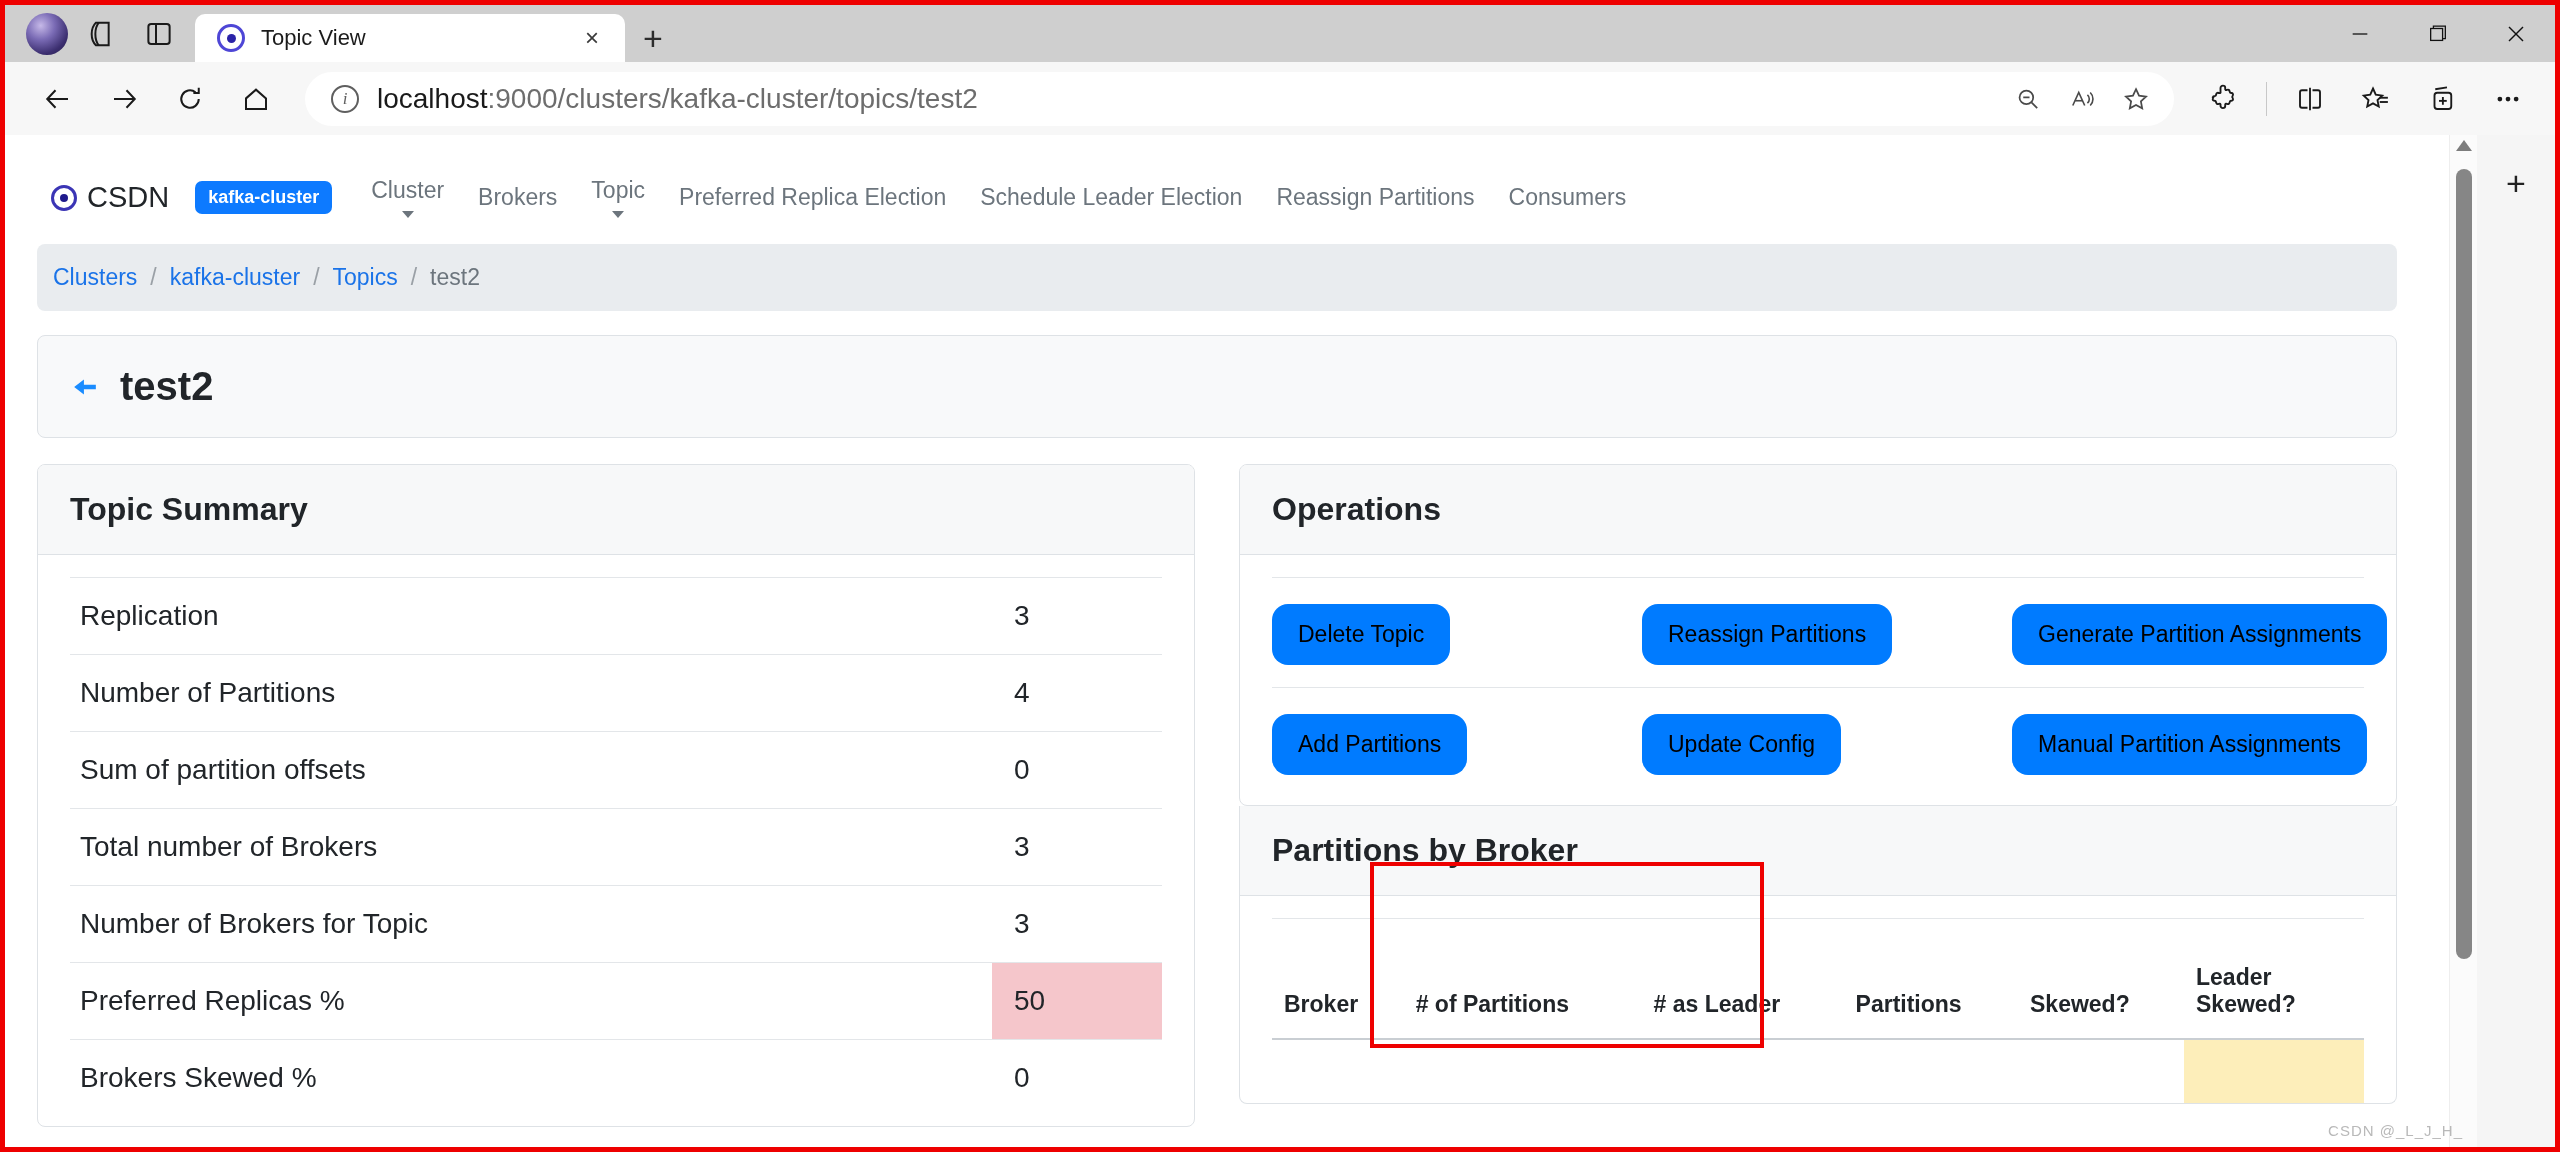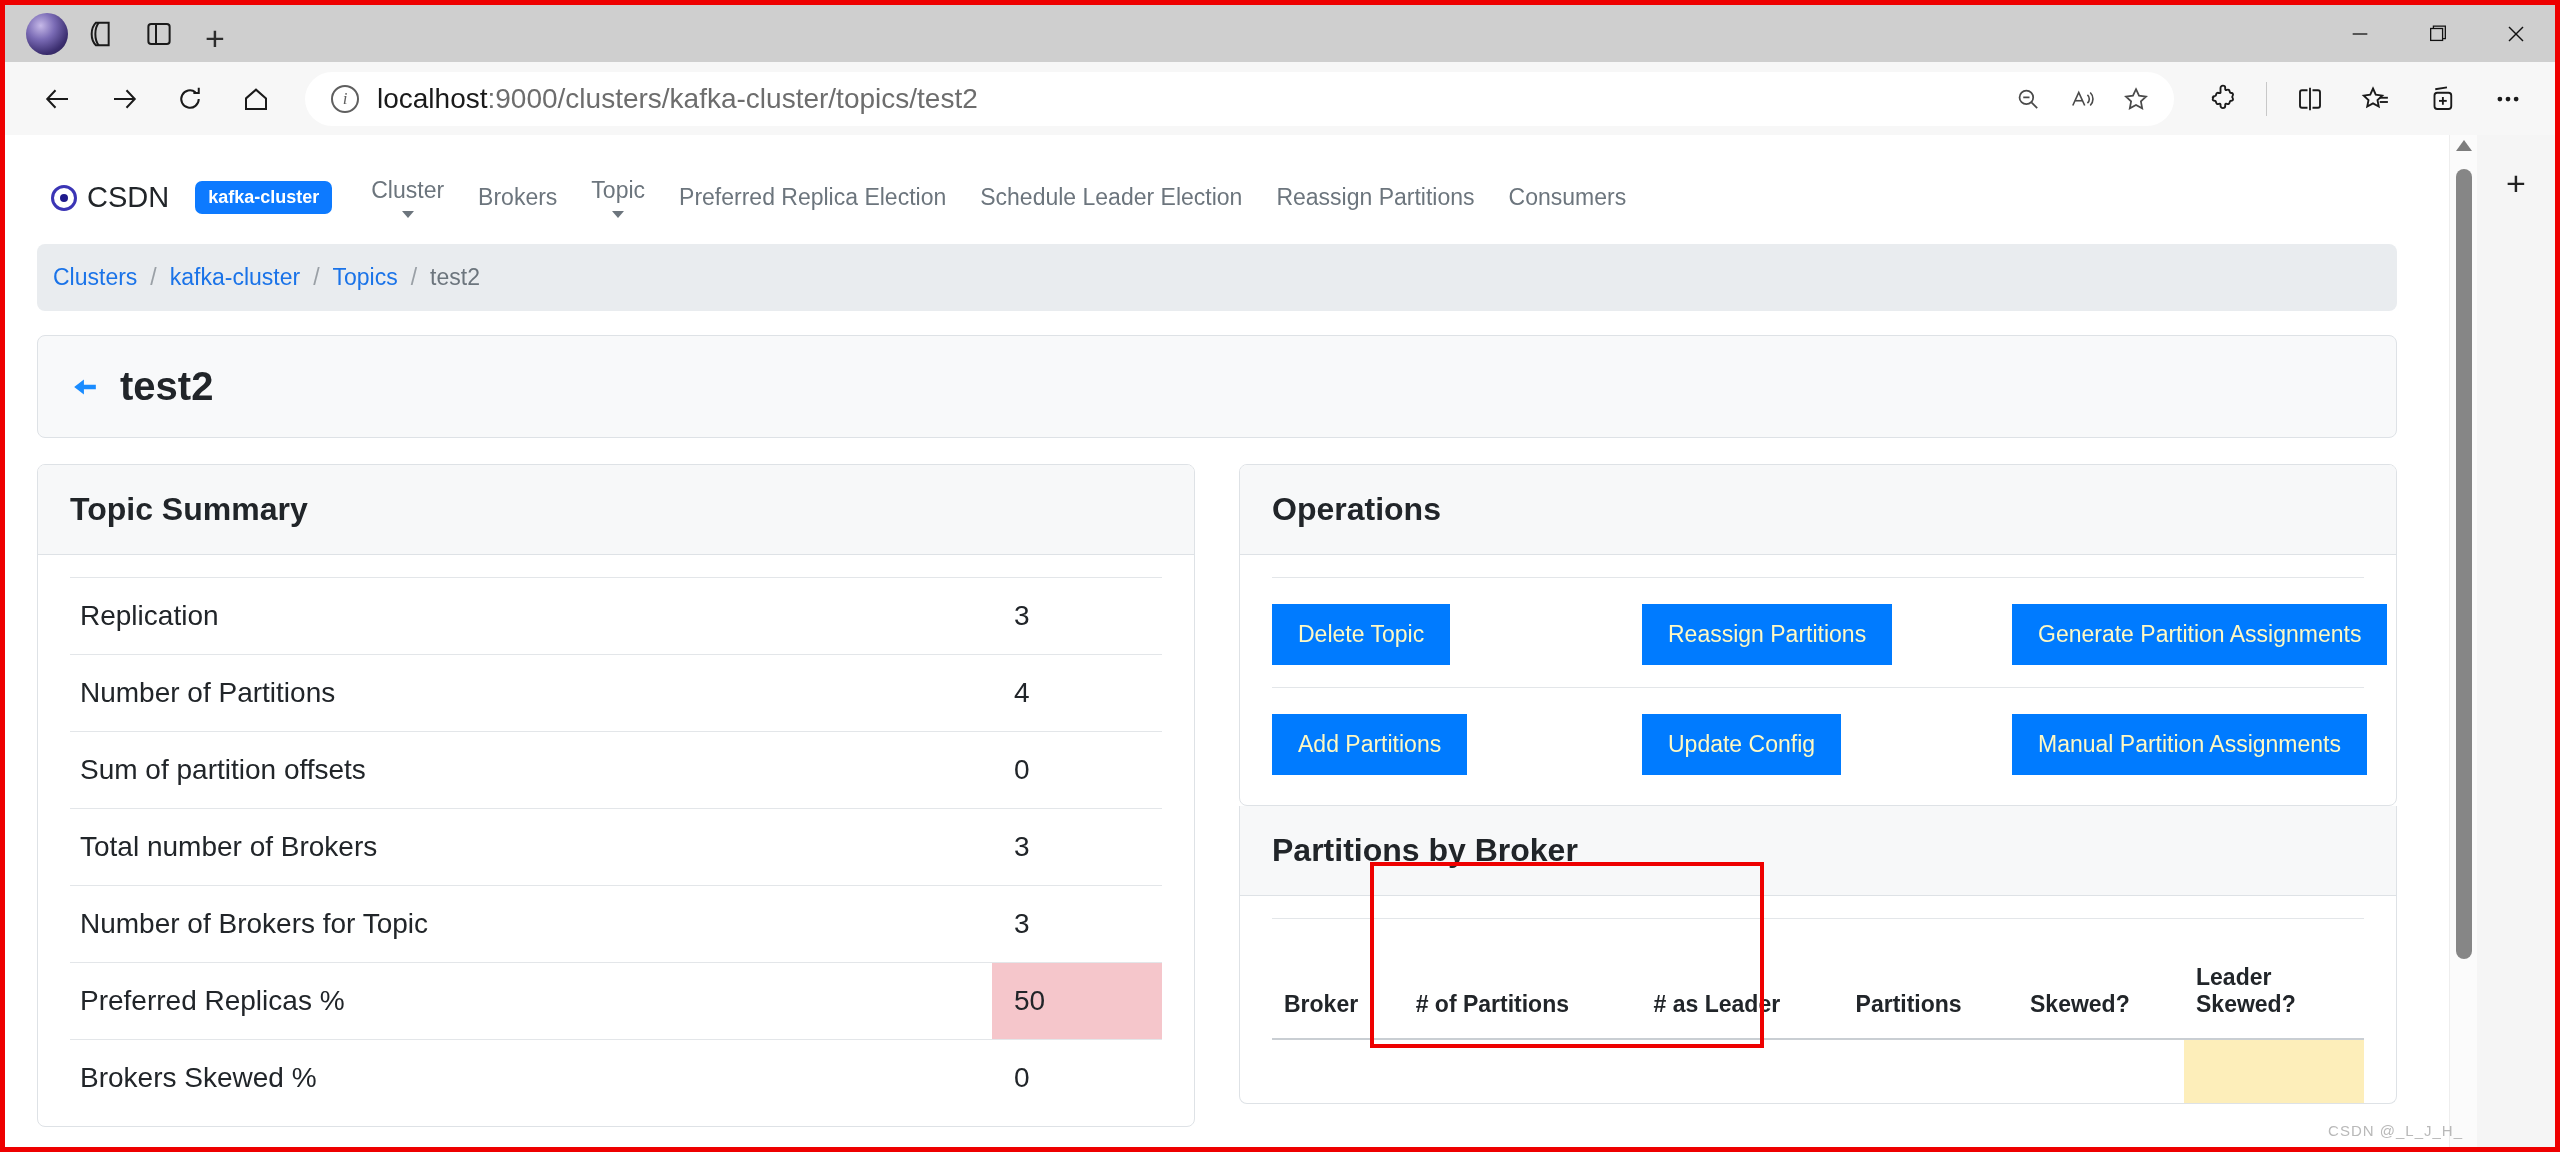--- a/index.html
+++ b/index.html
@@ -237,22 +237,22 @@
   
   .ops-body { padding: 22px 32px 30px 32px; border-top: 0; }
   .ops-row {
     display: flex; gap: 40px; align-items: flex-start;
     padding-top: 26px;
     border-top: 1px solid #e3e6e9;
     flex-wrap: nowrap;
   }
   .ops-row.second { border-top: 1px solid #e3e6e9; margin-top: 22px; }
   .btn-primary {
-    background: #007bff; color: #fef9c3;
-    border: none; border-radius: 0;
+    background: #007bff; color: #000000;
+    border: none; border-radius: 16px;
     font-size: 23px; font-family: "Liberation Sans", sans-serif;
     padding: 17px 26px; cursor: pointer; white-space: nowrap;
   }
   .ops-cell { flex: 0 0 auto; }
   .ops-cell.w1 { min-width: 330px; }
   .ops-cell.w2 { min-width: 380px; }
 
   
   table.pbb { width: 100%; border-collapse: collapse; font-size: 23px; }
   table.pbb th {
@@ -330,20 +330,27 @@
         </svg>
       </div>
       <div class="tb-icon">
         <svg class="glyph-svg" width="30" height="30" viewBox="0 0 24 24" fill="none" stroke="#1a1a1a" stroke-width="1.6">
           <rect x="3.5" y="4" width="17" height="16" rx="2.2"></rect>
           <line x1="9.6" y1="4" x2="9.6" y2="20"></line>
         </svg>
       </div>
     </div>
 
+    <div class="tab">
+      <span class="tab-favicon">
+          <i></i>
+        </span>
+      <span class="tab-title">Topic View</span>
+      <span class="tab-close">×</span>
+    </div>
 
     <div class="newtab">+</div>
 
     <div class="win-controls">
       <div class="win-btn">
         <svg class="glyph-svg" width="22" height="22" viewBox="0 0 24 24" stroke="#111" stroke-width="1.4">
             <line x1="4" y1="12" x2="20" y2="12"></line>
           </svg>
       </div>
       <div class="win-btn">

